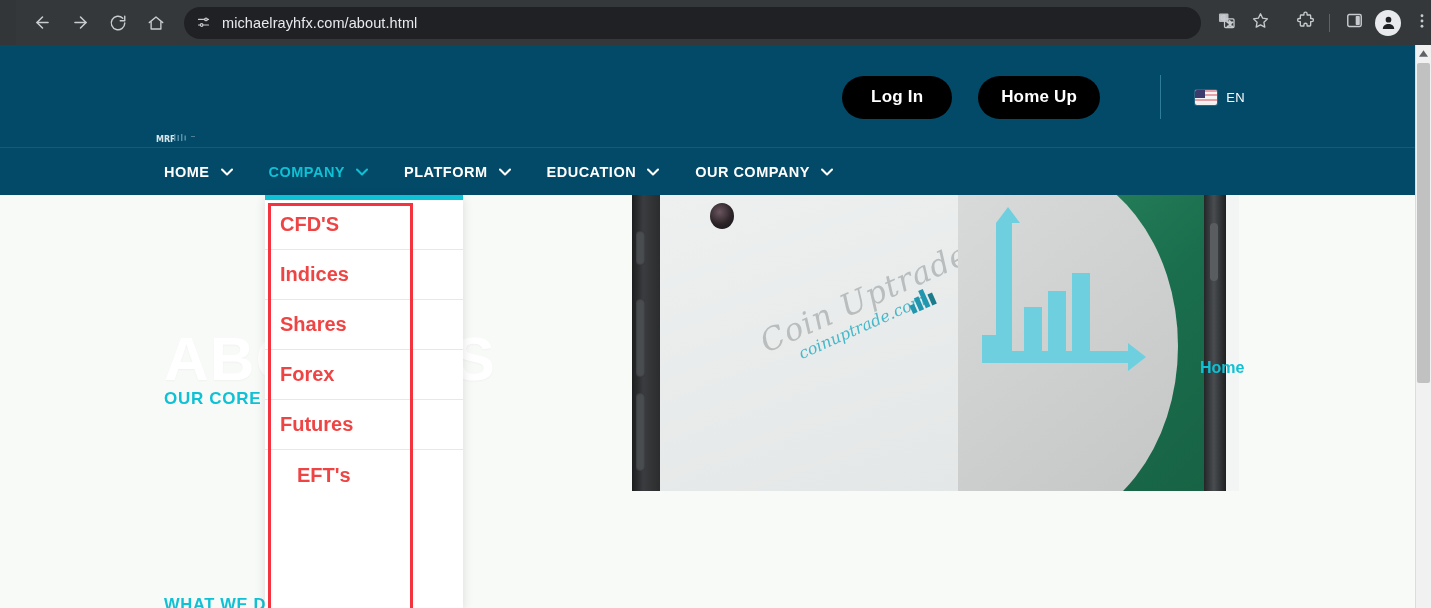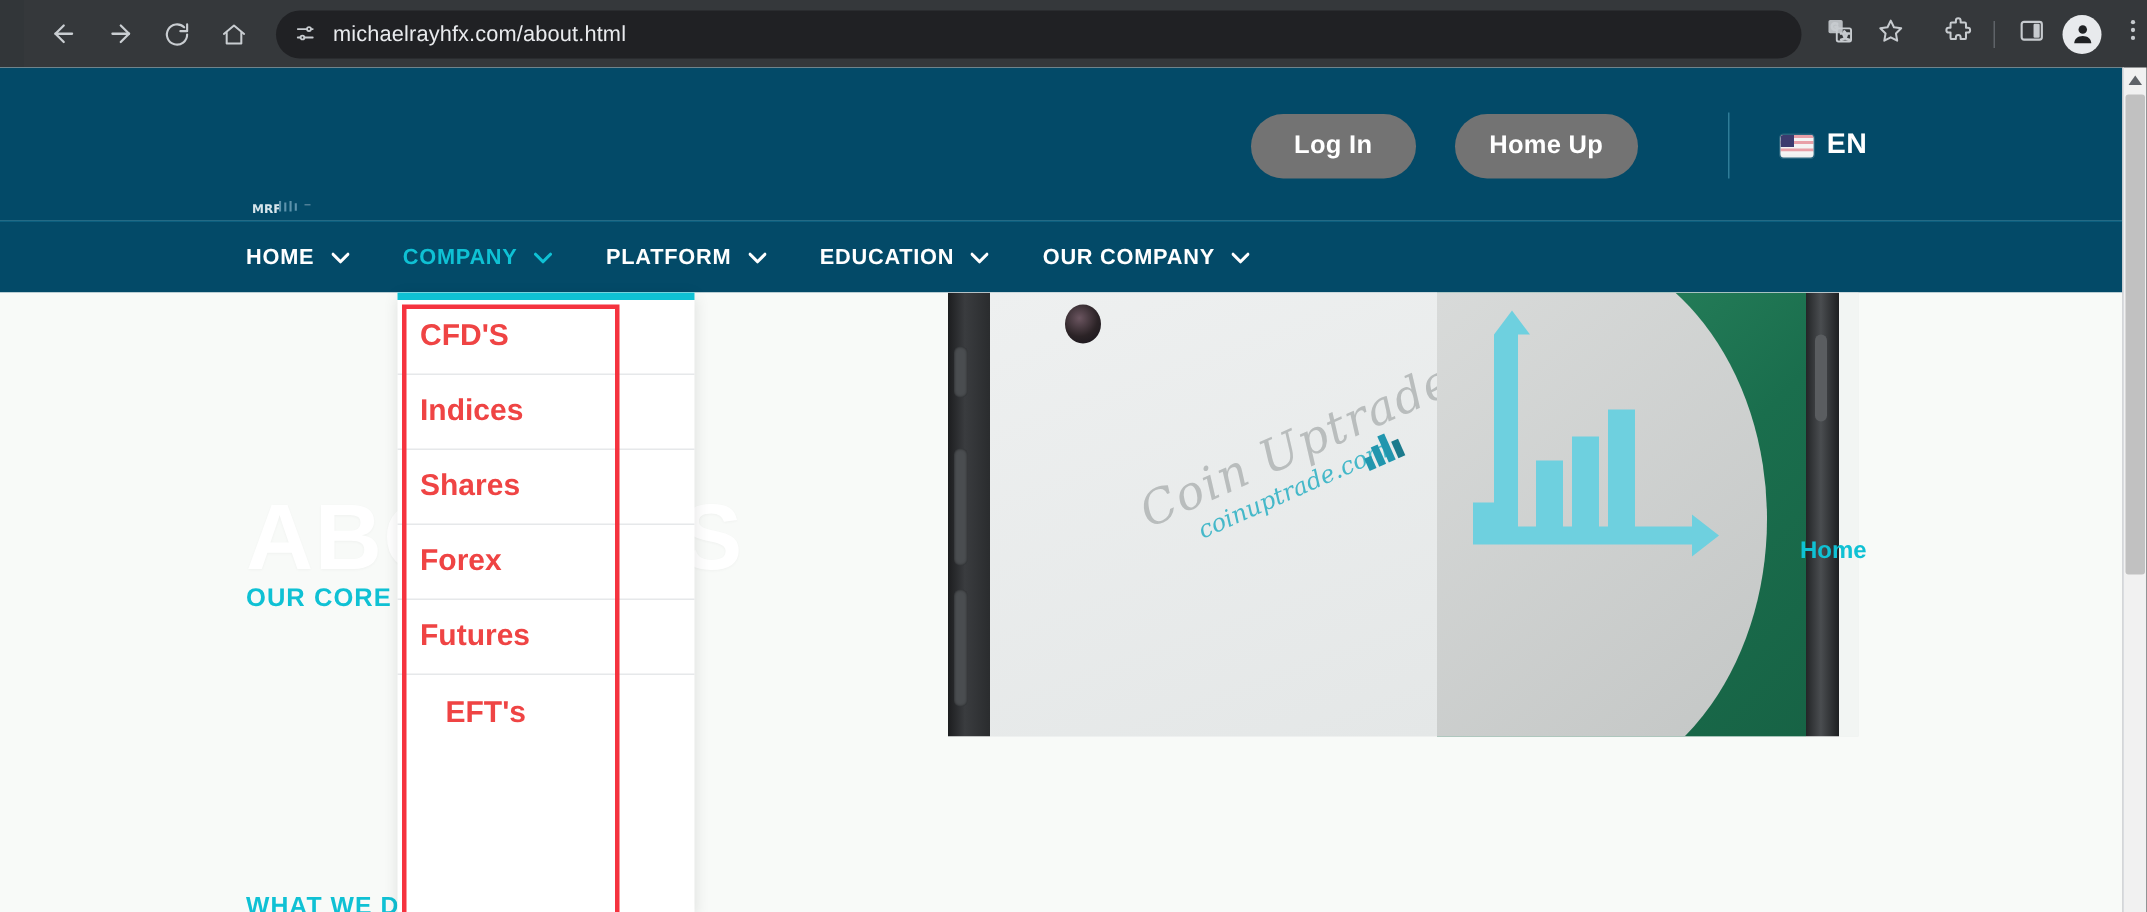--- a/index.html
+++ b/index.html
@@ -54,44 +54,44 @@
     position: absolute; left: 0; top: 45px;
     width: 1415px; height: 563px; background: #f8faf8; overflow: hidden;
   }
 
   
   #site-header {
     position: absolute; left: 0; top: 0; width: 1415px; height: 102px;
     background: #034a68;
   }
   #brand-logo {
-    position: absolute; left: 168px; top: 86px; width: 44px; height: 16px;
+    position: absolute; left: 156px; top: 86px; width: 44px; height: 16px;
   }
   #header-actions {
     position: absolute; right: 170px; top: 30px;
     display: flex; align-items: center;
   }
   .auth-btn {
-    height: 43px; border-radius: 22px; background: #737373; color: #ffffff;
+    height: 43px; border-radius: 22px; background: #000000; color: #ffffff;
     font-size: 17px; font-weight: bold; letter-spacing: .2px;
     display: flex; align-items: center; justify-content: center;
     border: none; cursor: pointer; font-family: "Liberation Sans", sans-serif;
   }
   #login-button { width: 110px; }
   #signup-button { width: 122px; margin-left: 26px; }
   #header-divider { width: 1px; height: 44px; background: #2f7d98; margin: 0 34px 0 60px; }
   #lang-switcher { display: flex; align-items: center; cursor: pointer; }
   #flag-icon {
     width: 22px; height: 15px; border-radius: 2px; overflow: hidden;
     position: relative; background: #f0f0f0; margin-right: 9px;
     box-shadow: 0 0 0 1px rgba(255,255,255,.15);
   }
   #flag-icon .stripe { position: absolute; left: 0; width: 100%; height: 15.38%; }
   #flag-icon .canton { position: absolute; left: 0; top: 0; width: 44%; height: 53.8%; background: #3c3b6e; }
-  #lang-label { color: #ffffff; font-size: 19px; font-weight: bold; letter-spacing: .4px; }
+  #lang-label { color: #ffffff; font-size: 13px; font-weight: normal; letter-spacing: .4px; }
 
   
   #main-nav {
     position: absolute; left: 0; top: 102px; width: 1415px; height: 48px;
     background: #034a68; border-top: 1px solid #0b5e7e;
     display: flex; align-items: center; padding-left: 164px;
   }
   .nav-item {
     display: flex; align-items: center; height: 48px; margin-right: 36px;
     cursor: pointer; position: relative;

